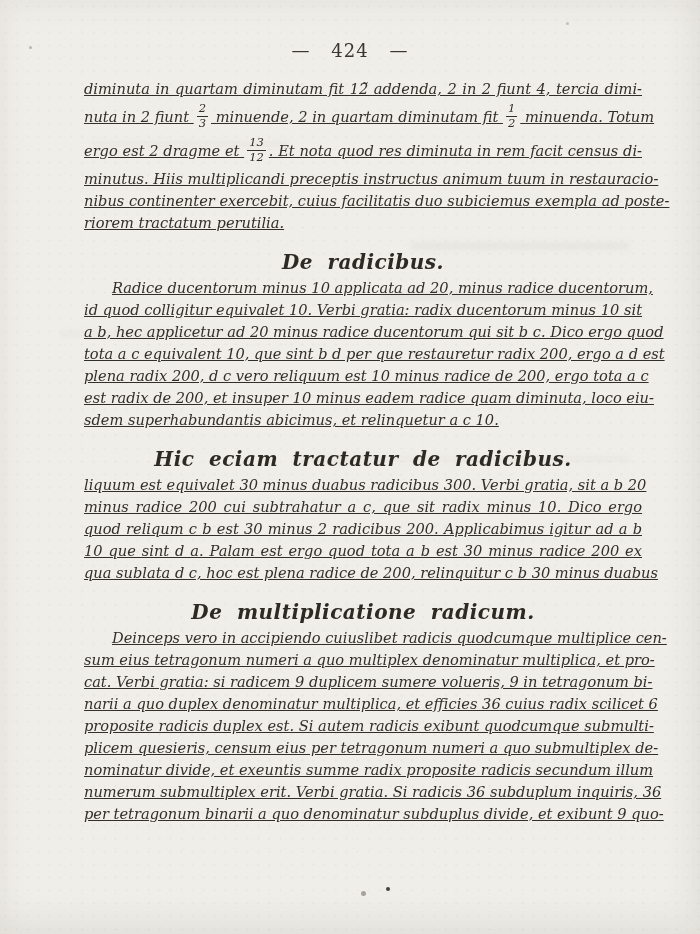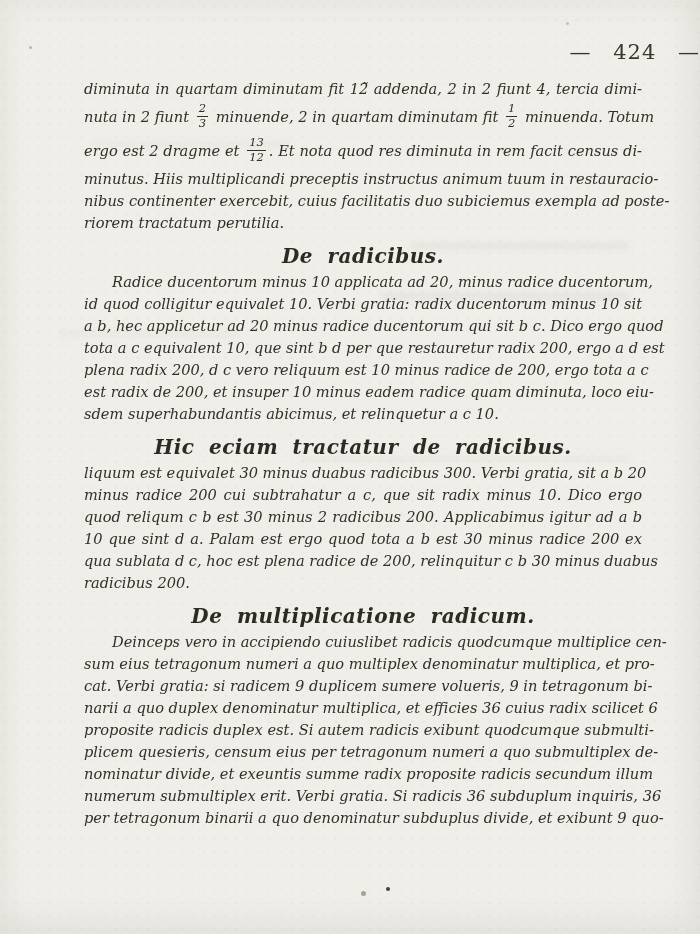--- a/index.html
+++ b/index.html
@@ -25,22 +25,22 @@
     background-position: 0 0, 5px 7px;
     box-shadow: inset -10px -14px 30px rgba(70,65,55,0.07),
                 inset 8px 10px 26px rgba(70,65,55,0.04);
     overflow: hidden;
   }
   .pagenum {
     position: absolute;
     top: 40px;
     left: 0;
     width: 100%;
-    text-align: right;
-    font-size: 21px;
+    text-align: center;
+    font-size: 18px;
     letter-spacing: 1px;
     word-spacing: 14px;
     color: #3a362f;
   }
   .content {
     position: absolute;
     top: 78px;
     left: 84px;
     width: 558px;
     color: #322e28;
@@ -48,32 +48,33 @@
     font-size: 14.6px;
   }
   .para { margin: 0; }
   .tline {
     line-height: 22px;
     height: 22px;
     text-align: justify;
     text-align-last: justify;
     white-space: nowrap;
     overflow: visible;
+    text-decoration: underline;
   }
   .tline.tall {
     line-height: 34px;
     height: 34px;
   }
   .tline.noj {
     text-align: left;
     text-align-last: left;
   }
   .tline.indent { text-indent: 28px; }
   .heading {
-    margin: 10px 0 3px 0;
+    margin: 16px 0 3px 0;
     line-height: 24px;
     text-align: center;
     text-align-last: center;
     font-weight: bold;
     font-style: italic;
     font-size: 20px;
     word-spacing: 7px;
     letter-spacing: 0.5px;
     color: #2d2a24;
   }
@@ -153,21 +154,20 @@
         <div class="tline">est radix de 200, et insuper 10 minus eadem radice quam diminuta, loco eiu-</div>
         <div class="tline noj">sdem superhabundantis abicimus, et relinquetur a c 10.</div>
       </div>
       <div class="heading">Hic eciam tractatur de radicibus.</div>
       <div class="para">
         <div class="tline">liquum est equivalet 30 minus duabus radicibus 300. Verbi gratia, sit a b 20</div>
         <div class="tline">minus radice 200 cui subtrahatur a c, que sit radix minus 10. Dico ergo</div>
         <div class="tline">quod reliqum c b est 30 minus 2 radicibus 200. Applicabimus igitur ad a b</div>
         <div class="tline">10 que sint d a. Palam est ergo quod tota a b est 30 minus radice 200 ex</div>
         <div class="tline">qua sublata d c, hoc est plena radice de 200, relinquitur c b 30 minus duabus</div>
-        <div class="tline noj">radicibus 200.</div>
       </div>
       <div class="heading">De multiplicatione radicum.</div>
       <div class="para">
         <div class="tline indent">Deinceps vero in accipiendo cuiuslibet radicis quodcumque multiplice cen-</div>
         <div class="tline">sum eius tetragonum numeri a quo multiplex denominatur multiplica, et pro-</div>
         <div class="tline">cat. Verbi gratia: si radicem 9 duplicem sumere volueris, 9 in tetragonum bi-</div>
         <div class="tline">narii a quo duplex denominatur multiplica, et efficies 36 cuius radix scilicet 6</div>
         <div class="tline">proposite radicis duplex est. Si autem radicis exibunt quodcumque submulti-</div>
         <div class="tline">plicem quesieris, censum eius per tetragonum numeri a quo submultiplex de-</div>
         <div class="tline">nominatur divide, et exeuntis summe radix proposite radicis secundum illum</div>

